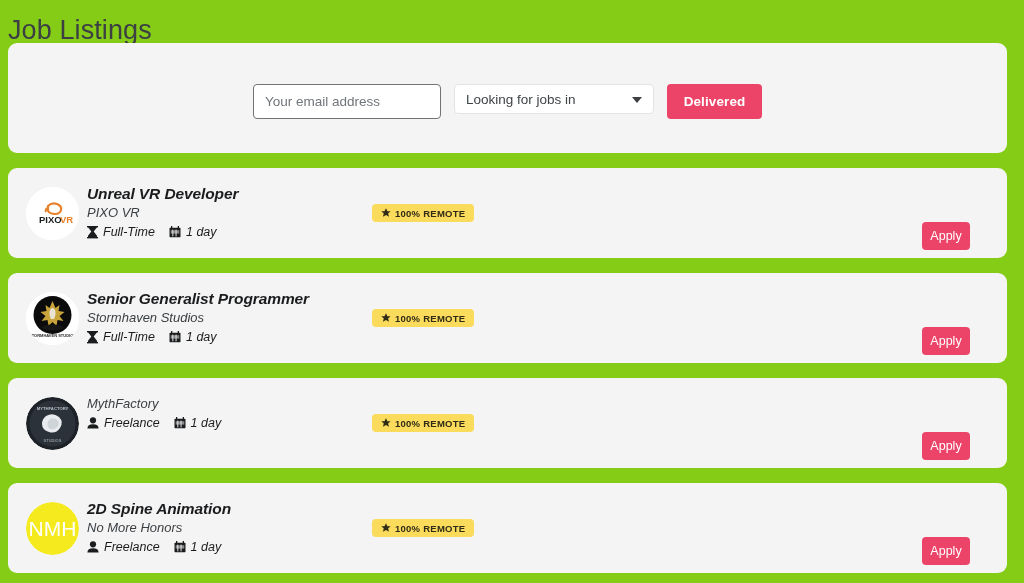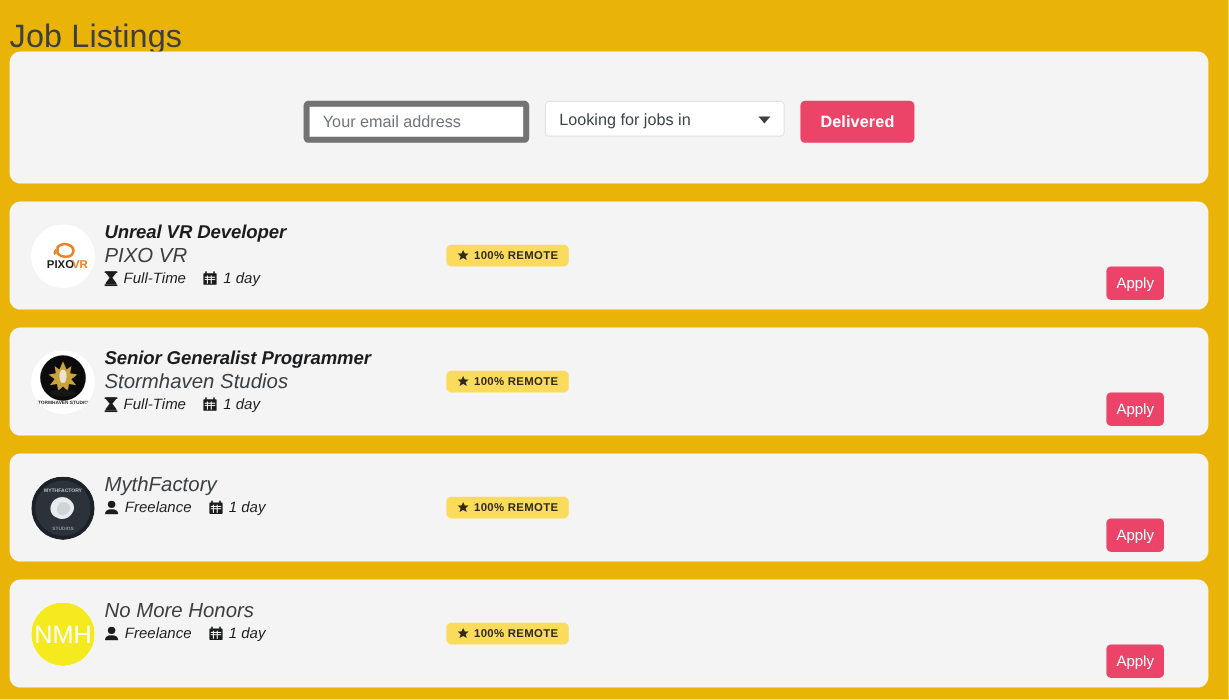--- a/index.html
+++ b/index.html
@@ -11,21 +11,21 @@
     height: 583px;
     overflow: hidden;
     font-family: "Liberation Sans", sans-serif;
     -webkit-font-smoothing: antialiased;
   }
 
   #page {
     position: relative;
     width: 1024px;
     height: 583px;
-    background: #eab308;
+    background: #84cc16;
     padding-left: 16px;
   }
 
   
   .page-title {
     position: absolute;
     left: 8px;
     top: -8px;
     font-size: 27px;
     font-weight: 400;
@@ -63,21 +63,21 @@
     top: 41px;
     display: flex;
     justify-content: center;
     align-items: flex-start;
     gap: 13px;
   }
   .email-input {
     width: 188px;
     height: 35px;
     background: #ffffff;
-    border: 5px solid #737373;
+    border: 1px solid #737373;
     border-radius: 4px;
     padding: 0 11px;
     font-family: "Liberation Sans", sans-serif;
     font-size: 13.5px;
     color: #3c4043;
     outline: none;
   }
   .email-input::placeholder { color: #70757a; }
 
   .jobs-select {
@@ -155,21 +155,21 @@
   .job-title {
     font-size: 15.5px;
     font-weight: 700;
     color: #1b1c1d;
     letter-spacing: -0.1px;
     line-height: 19px;
     white-space: nowrap;
   }
   .company {
     margin-top: 2px;
-    font-size: 17px;
+    font-size: 13px;
     font-weight: 400;
     color: #3c4043;
     line-height: 16px;
     white-space: nowrap;
   }
   .meta-row {
     margin-top: 3px;
     display: flex;
     align-items: center;
     gap: 14px;
@@ -375,20 +375,21 @@
 
   <article class="job-card c3">
     <div class="logo">
       <svg viewBox="0 0 53 53" xmlns="http://www.w3.org/2000/svg">
         <rect width="53" height="53" fill="#f4f4f5"></rect>
         <circle cx="26.5" cy="26.5" r="26.5" fill="#f4ea1e"></circle>
         <text x="26.5" y="34" text-anchor="middle" font-family="Liberation Sans, sans-serif" font-size="21" font-weight="400" fill="#ffffff">NMH</text>
       </svg>
     </div>
     <div class="job-info">
+      <div class="job-title">2D Spine Animation</div>
       <div class="company">No More Honors</div>
       <div class="meta-row">
         <span class="meta-item">
           <svg width="12" height="12" viewBox="0 0 12 12">
             <circle cx="6" cy="3.3" r="3.1" fill="#1b1c1d"></circle>
             <path d="M0.4 11.6 q0 -4.3 5.6 -4.3 q5.6 0 5.6 4.3z" fill="#1b1c1d"></path>
           </svg>
           <span>Freelance</span>
         </span>
         <span class="meta-item">

